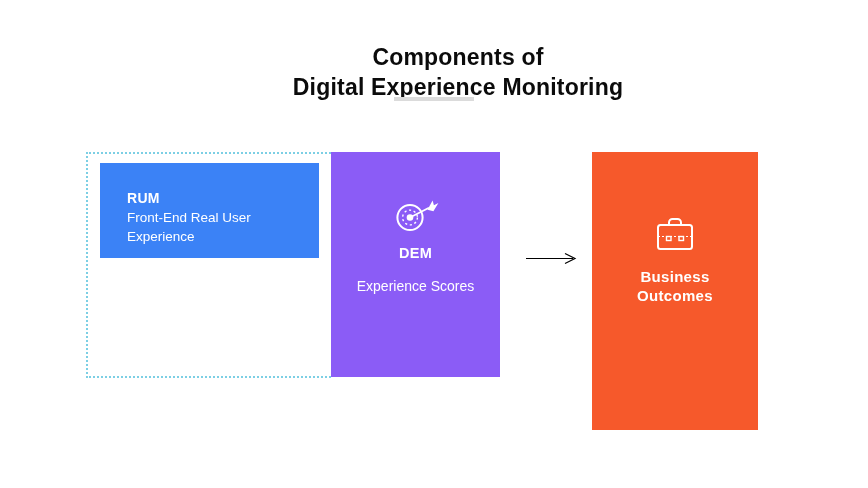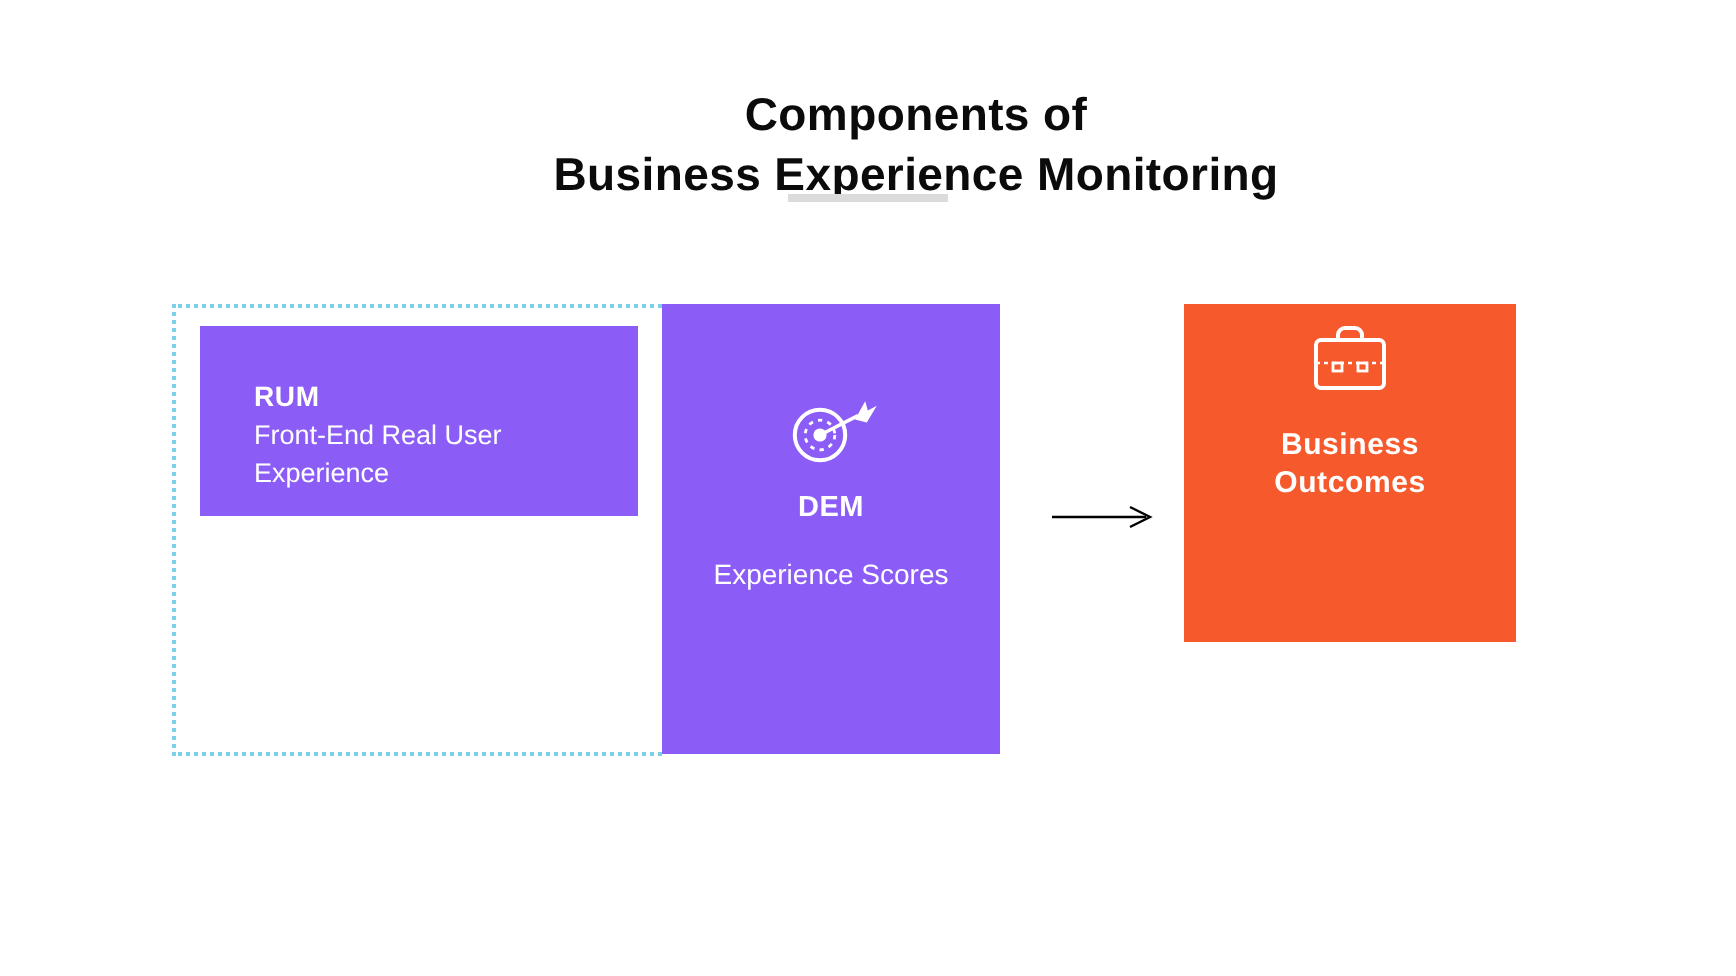--- a/index.html
+++ b/index.html
@@ -44,21 +44,21 @@
     height: 226px;
     box-sizing: border-box;
     border: 2px dotted #7ccfe4;
     border-right: none;
   }
   .sub-box {
     position: absolute;
     left: 12px;
     width: 219px;
     height: 95px;
-    background: #8b5cf6;
+    background: #3b82f6;
     color: #ffffff;
     box-sizing: border-box;
     padding: 25px 24px 0 27px;
   }
   .sub-box.rum { top: 9px; }
   .sub-box.stm { top: 114px; }
   .sub-abbr {
     font-weight: bold;
     font-size: 14px;
     line-height: 20px;
@@ -105,21 +105,21 @@
     left: 525px;
     top: 251px;
   }
 
   
   .outcome-box {
     position: absolute;
     left: 592px;
     top: 152px;
     width: 166px;
-    height: 169px;
+    height: 278px;
     background: #f6592b;
     color: #ffffff;
     display: flex;
     flex-direction: column;
     align-items: center;
     justify-content: center;
     padding-bottom: 64px;
     box-sizing: border-box;
     text-align: center;
   }
@@ -130,21 +130,21 @@
     line-height: 19px;
     letter-spacing: 0.3px;
     width: 110px;
   }
 </style>
 </head>
 <body>
 
 <div class="canvas">
 
-  <h1 class="title"><span>Components of</span><br><span>Business Experience Monitoring</span></h1>
+  <h1 class="title"><span>Components of</span><br><span>Digital Experience Monitoring</span></h1>
   <div class="title-divider"></div>
 
   <div class="dashed-group">
     <div class="sub-box rum">
       <div class="sub-abbr">RUM</div>
       <div class="sub-desc">Front-End Real User Experience</div>
     </div>
   </div>
 
   <div class="dem-box">

